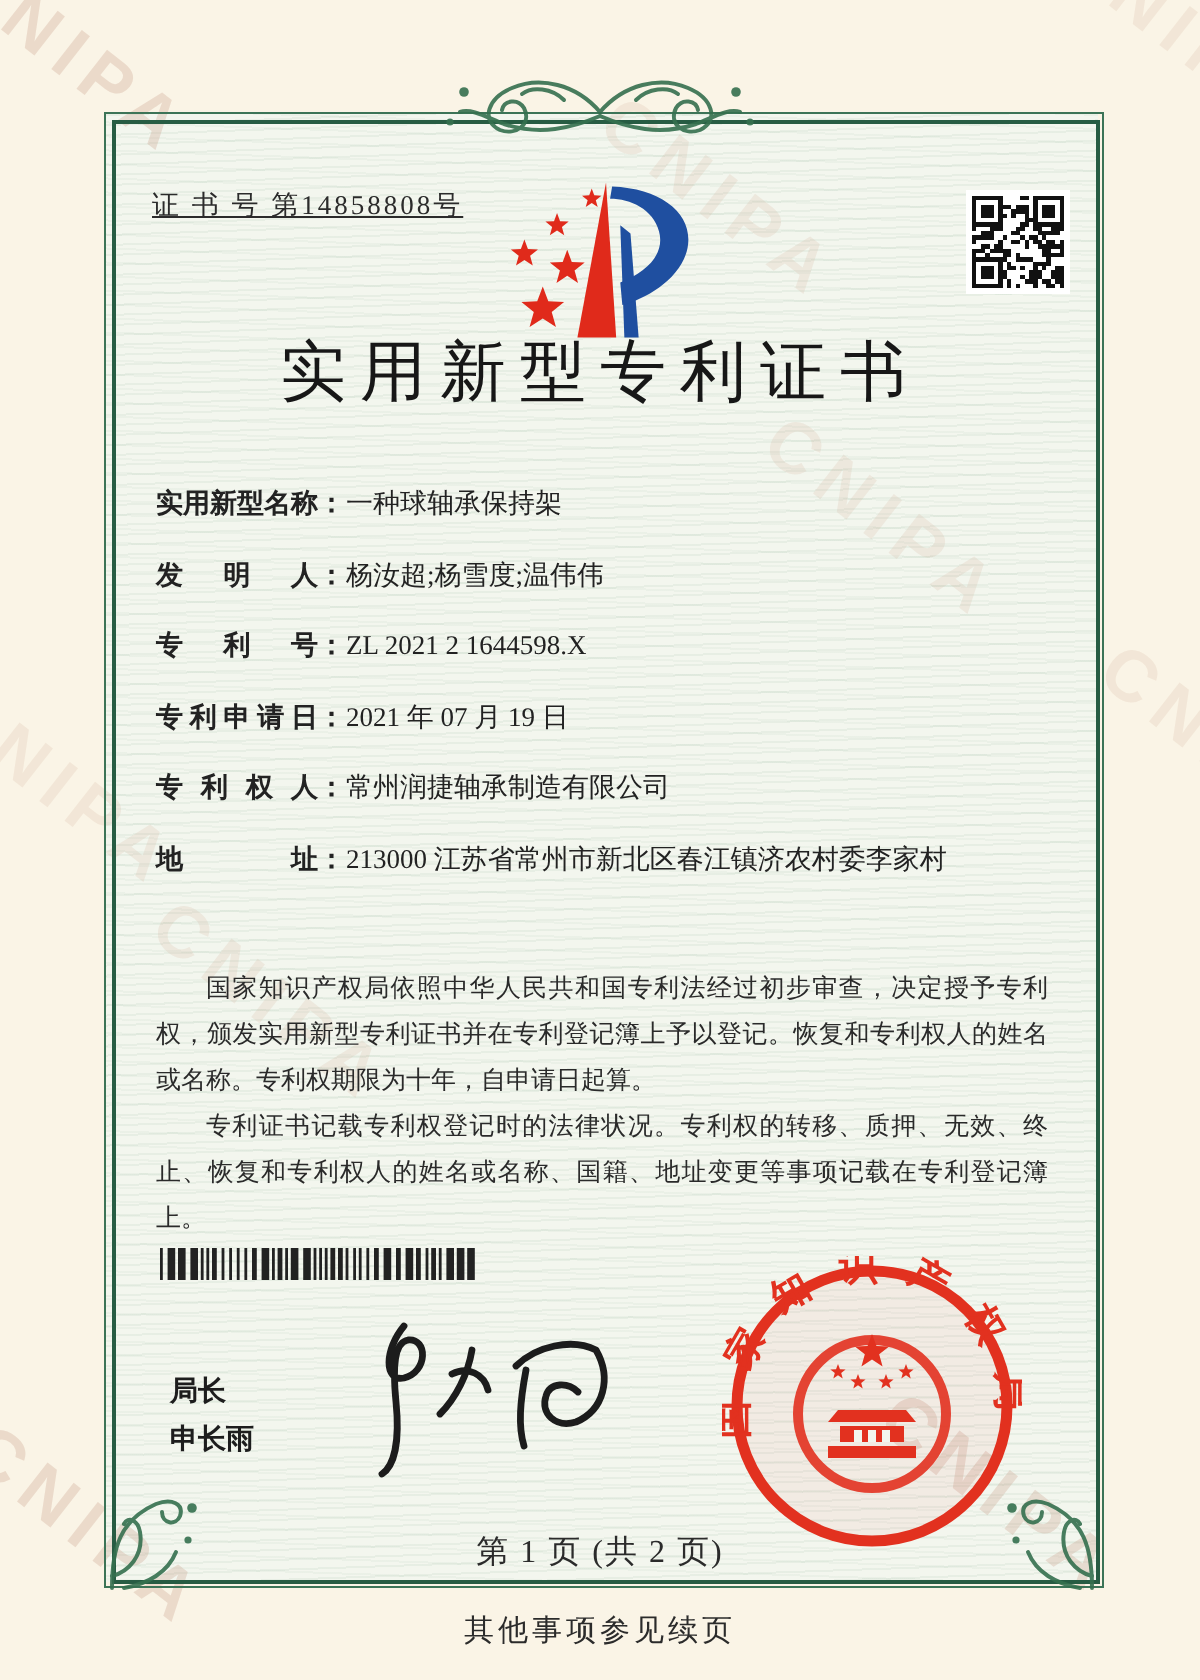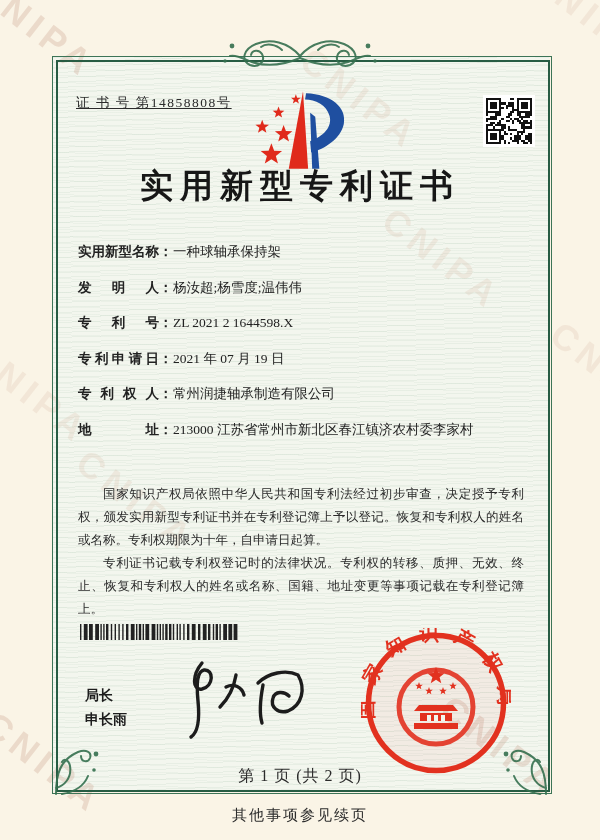--- a/index.html
+++ b/index.html
@@ -40,21 +40,21 @@
     position:absolute;left:76px;top:94px;
     font-size:13.5px;letter-spacing:1.5px;color:#2b2b2b;font-weight:500;text-decoration:underline;
   }
   .logo{position:absolute;left:252px;top:88px;width:102px;height:84px;}
   .qr{
     position:absolute;left:483px;top:95px;width:52px;height:52px;
     background:#ffffff;padding:3px;box-sizing:border-box;
   }
   .title{
     position:absolute;left:0;top:164px;width:100%;text-align:center;
-    font-size:33px;font-weight:bold;letter-spacing:7px;color:#171717;
+    font-size:33px;font-weight:normal;letter-spacing:7px;color:#171717;
   }
   .fields{position:absolute;left:78px;top:243px;width:450px;font-size:13.5px;color:#222;}
   .frow{height:35.5px;line-height:17px;white-space:nowrap;position:relative;}
   .flabel{
     display:inline-block;width:81px;text-align:justify;text-align-last:justify;
     font-weight:600;vertical-align:top;
   }
   .fcolon{display:inline-block;width:14px;font-weight:600;}
   .fvalue{font-weight:500;}
   .fpair2{position:absolute;left:228px;top:0;}

